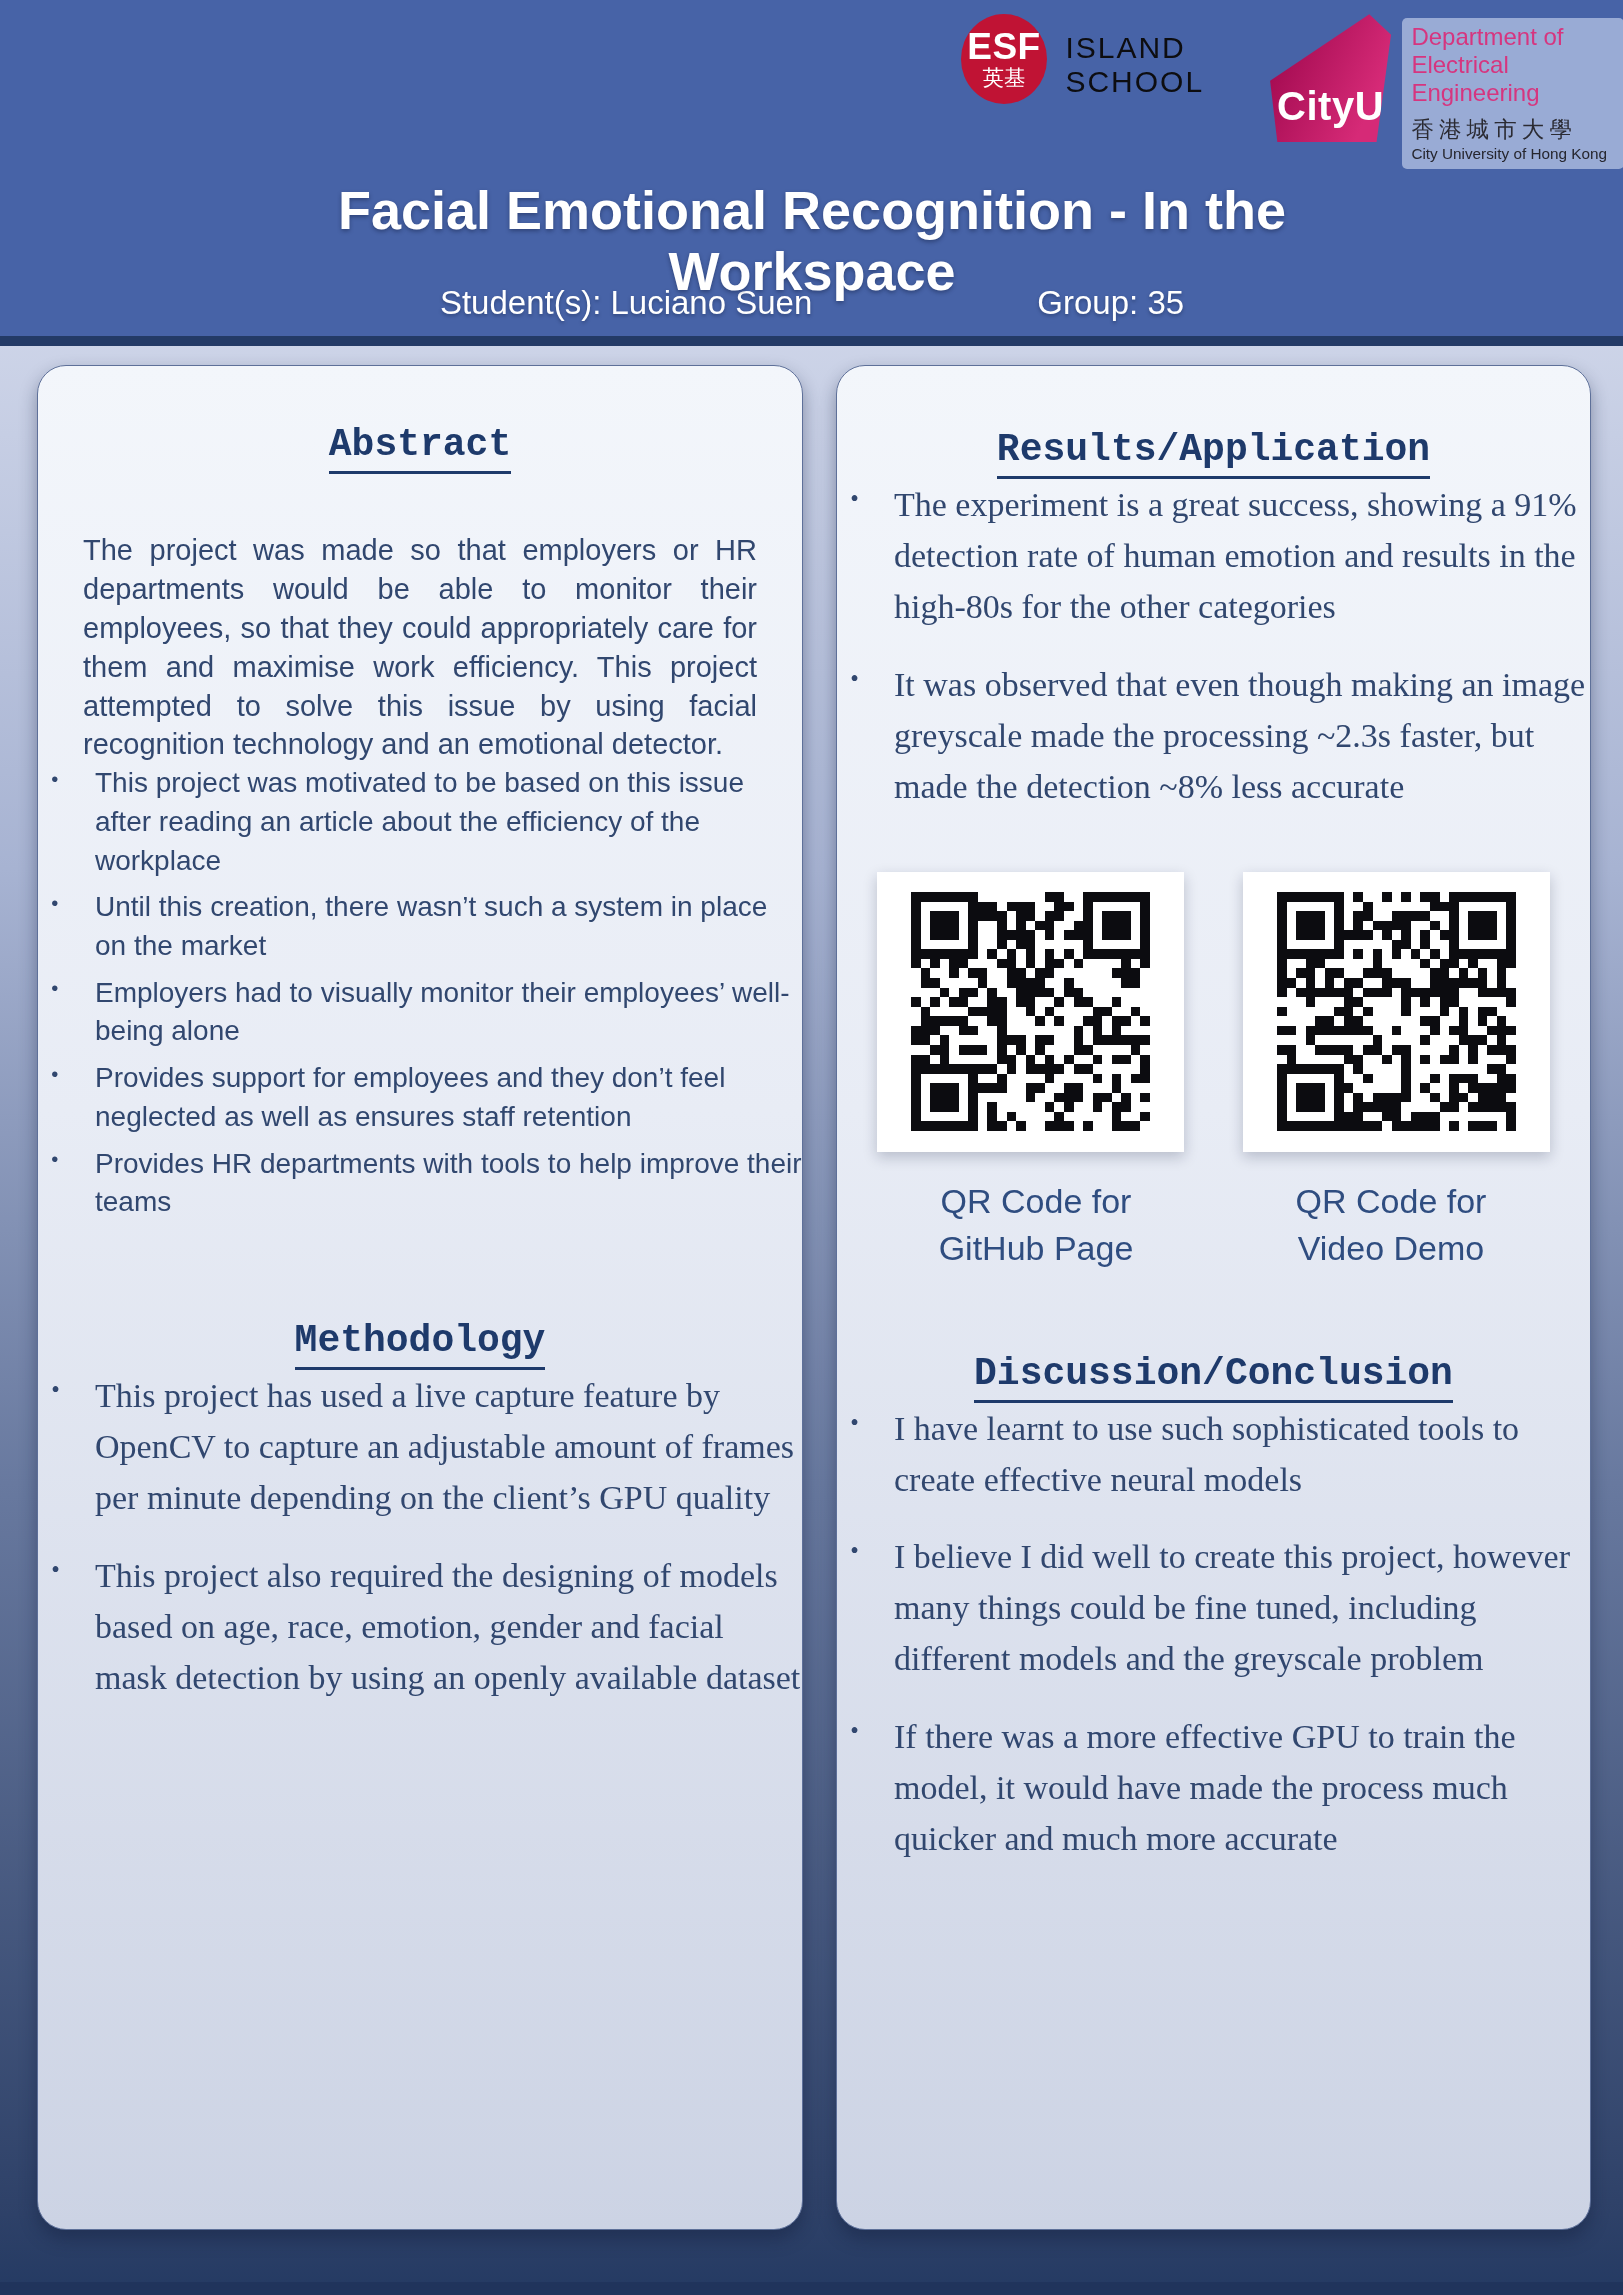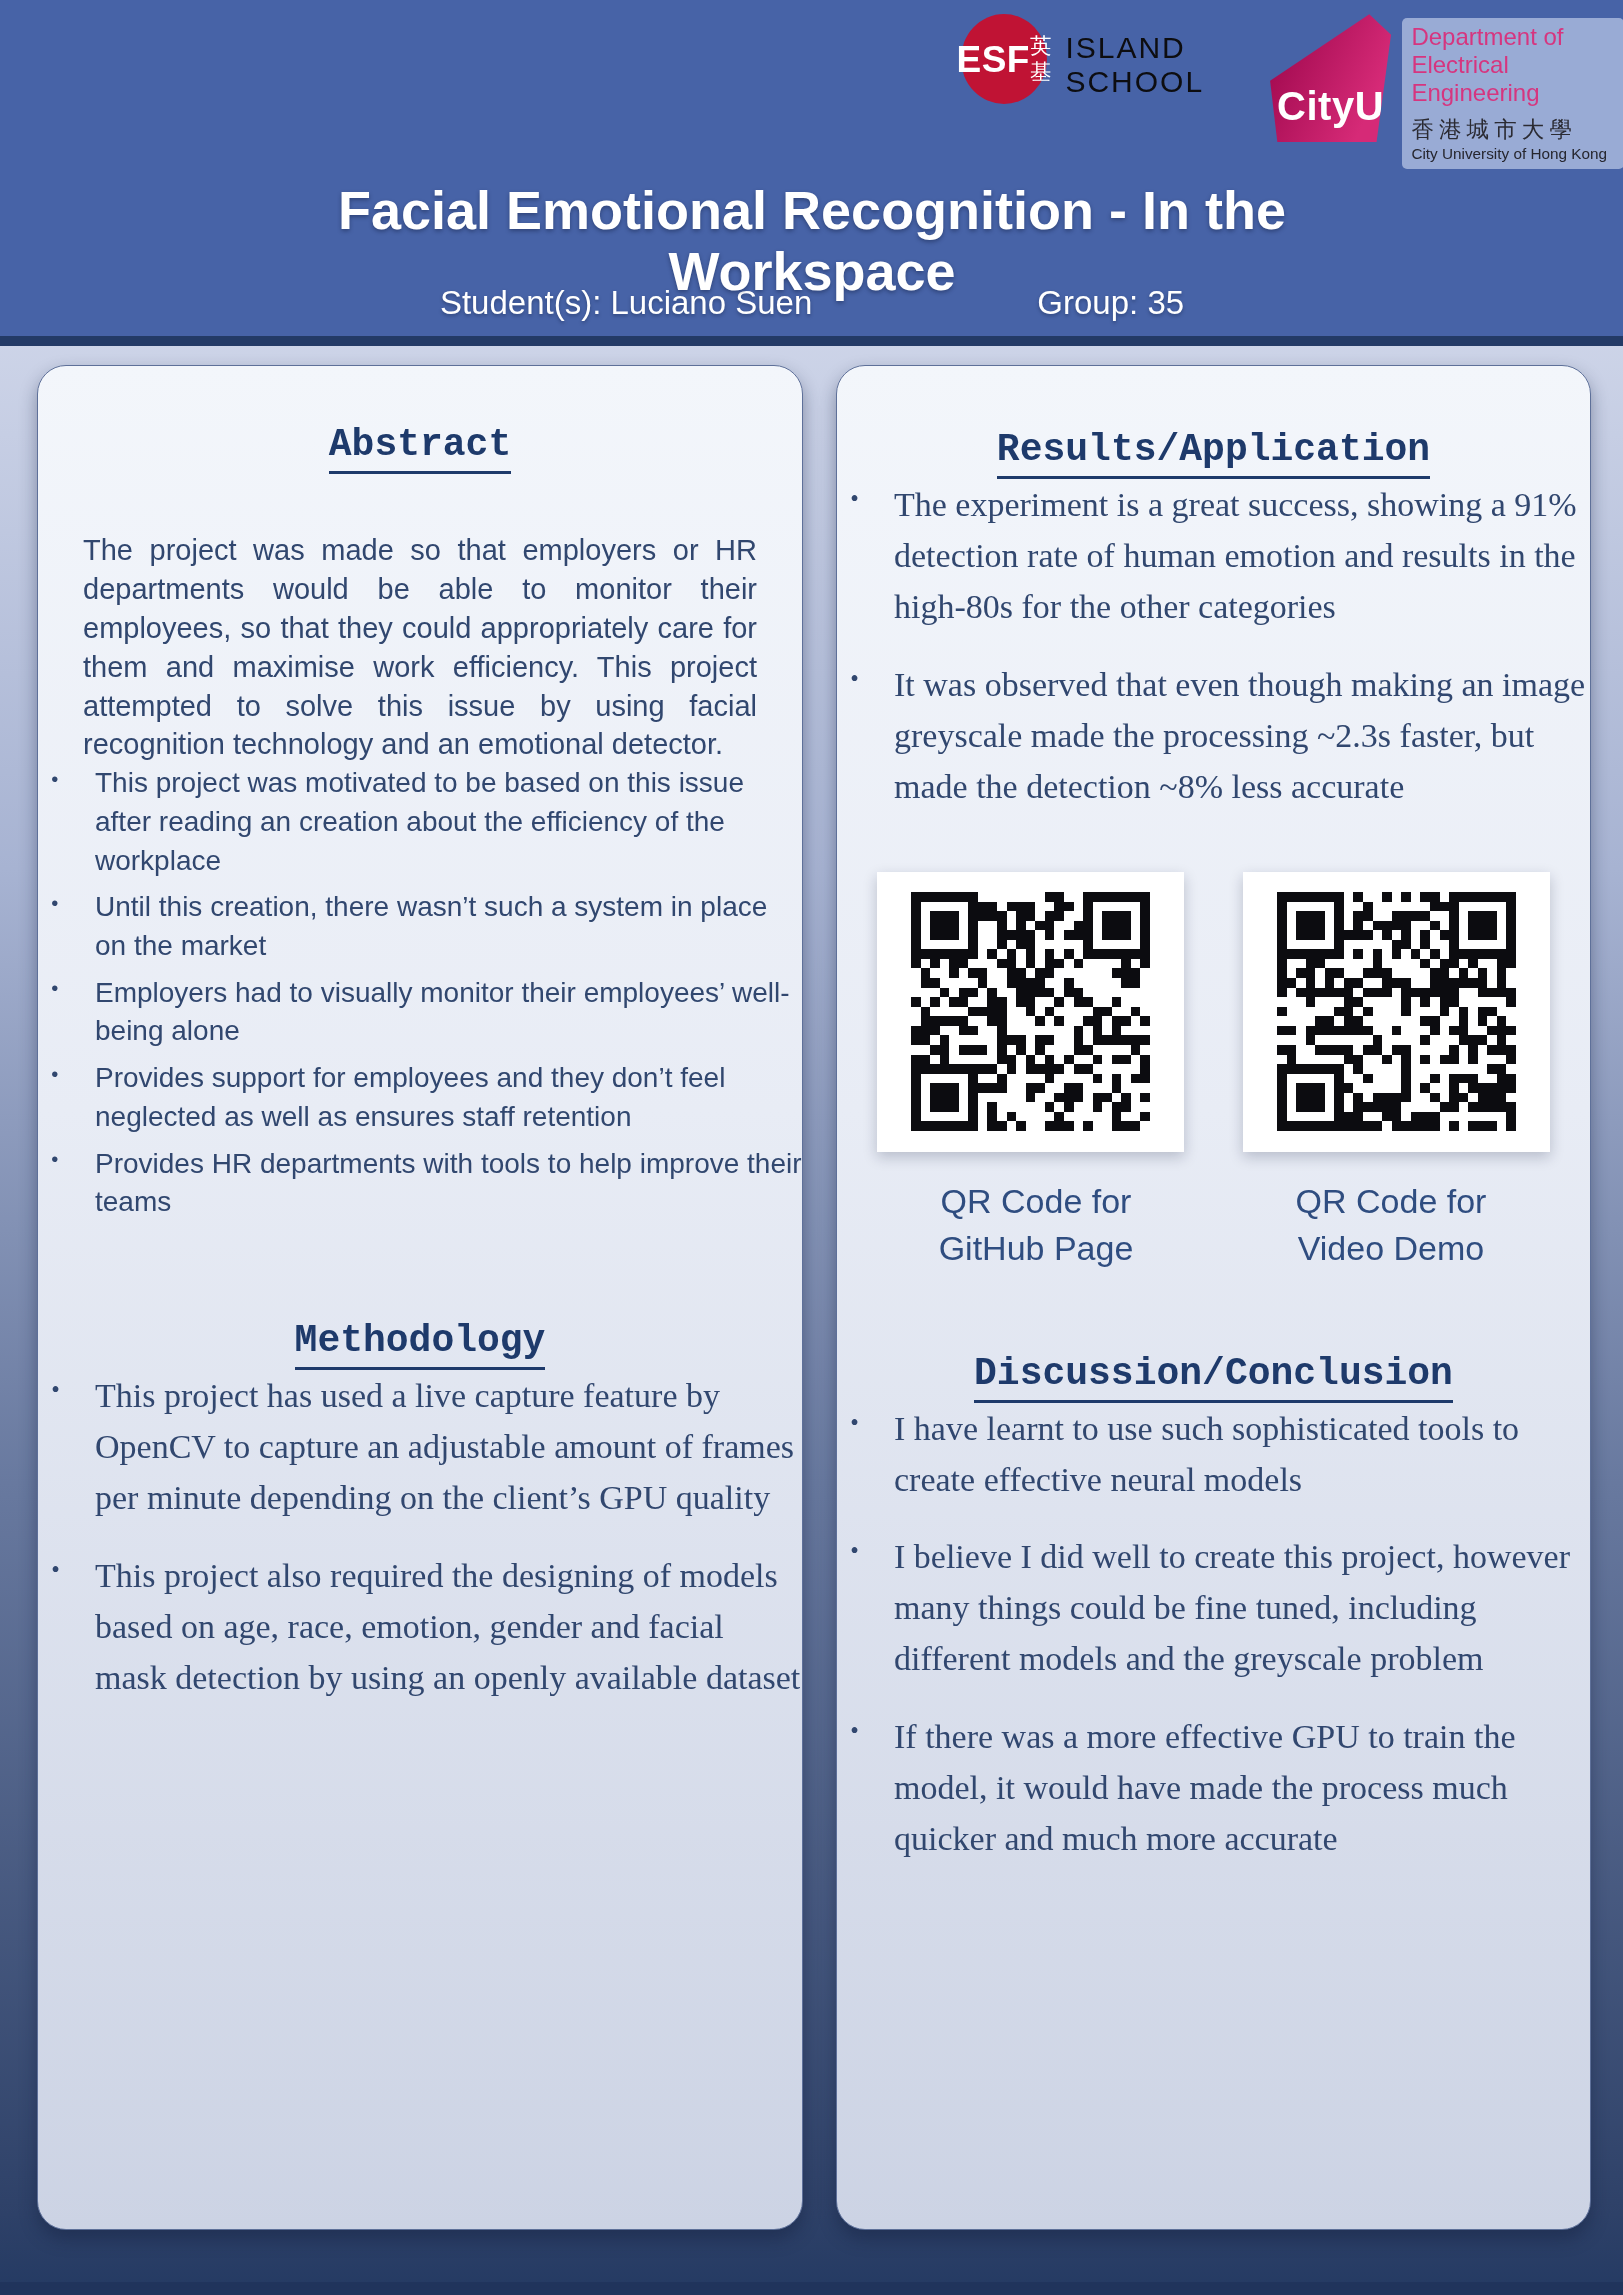--- a/index.html
+++ b/index.html
@@ -13,21 +13,21 @@
   .header-strip{position:absolute;left:0;top:336px;width:1624px;height:10.2px;background:#233a66;}
   .program-line{position:absolute;left:0;top:131px;width:100%;text-align:center;color:#fff;
     font-size:34px;letter-spacing:0.5px;text-shadow:0 1.5px 3.6px rgba(10,20,50,.35);}
   .title-block{position:absolute;left:0;top:180px;width:100%;text-align:center;color:#fff;
     font-weight:700;font-size:54px;line-height:61px;text-shadow:0 2px 4.6px rgba(10,20,50,.4);z-index:3;}
   .byline{position:absolute;left:0;top:284px;width:100%;display:flex;justify-content:center;gap:225px;
     color:#fff;font-size:33px;text-shadow:0 1.5px 3.6px rgba(10,20,50,.35);z-index:2;}
   
   .logo-row{position:absolute;left:961px;top:14.3px;display:flex;align-items:flex-start;gap:66px;z-index:4;}
   .esf{display:flex;align-items:center;gap:18.4px;}
-  .esf-ellipse{width:86px;height:90px;border-radius:50%;background:#c01334;display:flex;flex-direction:row;
+  .esf-ellipse{width:86px;height:90px;border-radius:50%;background:#c01334;display:flex;flex-direction:column;
     align-items:center;justify-content:center;color:#fff;}
   .esf-abbr{font-size:37px;font-weight:700;line-height:37px;letter-spacing:0.5px;}
   .esf-cjk{font-size:21.5px;line-height:26.6px;}
   .esf-school{color:#0d0d10;font-size:30px;line-height:34px;letter-spacing:2px;font-weight:400;padding-top:11.2px;}
   .cityu{display:flex;align-items:flex-start;gap:11.2px;}
   .cityu-mark{width:138px;height:128px;background:linear-gradient(115deg,#a50c52 15%,#d62a77 80%);
     clip-path:polygon(0% 52%,82% 0%,100% 16%,88% 100%,6% 100%);display:flex;align-items:flex-end;justify-content:center;}
   .cityu-word{color:#fff;font-size:40px;font-weight:700;padding-bottom:13.3px;letter-spacing:0.5px;}
   .cityu-text{background:rgba(198,210,238,.65);border-radius:5.1px;padding:5.1px 9.2px 6.1px 9.2px;margin-top:4.1px;}
   .cityu-dept{color:#d6357f;font-size:24px;line-height:28px;}
@@ -105,21 +105,21 @@
 </div>
 <div class="header-strip"></div>
 
 <div class="card card-left">
   <div class="sec-h h-abstract">
     <span>Abstract</span>
   </div>
   <div class="body-sans abstract-body">The project was made so that employers or HR departments would be able to monitor their employees, so that they could appropriately care for them and maximise work efficiency. This project attempted to solve this issue by using facial recognition technology and an emotional detector.</div>
 
   <ul class="blist sans-list">
-    <li>This project was motivated to be based on this issue after reading an creation about the efficiency of the workplace</li>
+    <li>This project was motivated to be based on this issue after reading an article about the efficiency of the workplace</li>
     <li>Until this creation, there wasn’t such a system in place on the market</li>
     <li>Employers had to visually monitor their employees’ well-being alone</li>
     <li>Provides support for employees and they don’t feel neglected as well as ensures staff retention</li>
     <li>Provides HR departments with tools to help improve their teams</li>
   </ul>
 
   <div class="sec-h h-methodology">
     <span>Methodology</span>
   </div>
   <ul class="blist serif-list">

